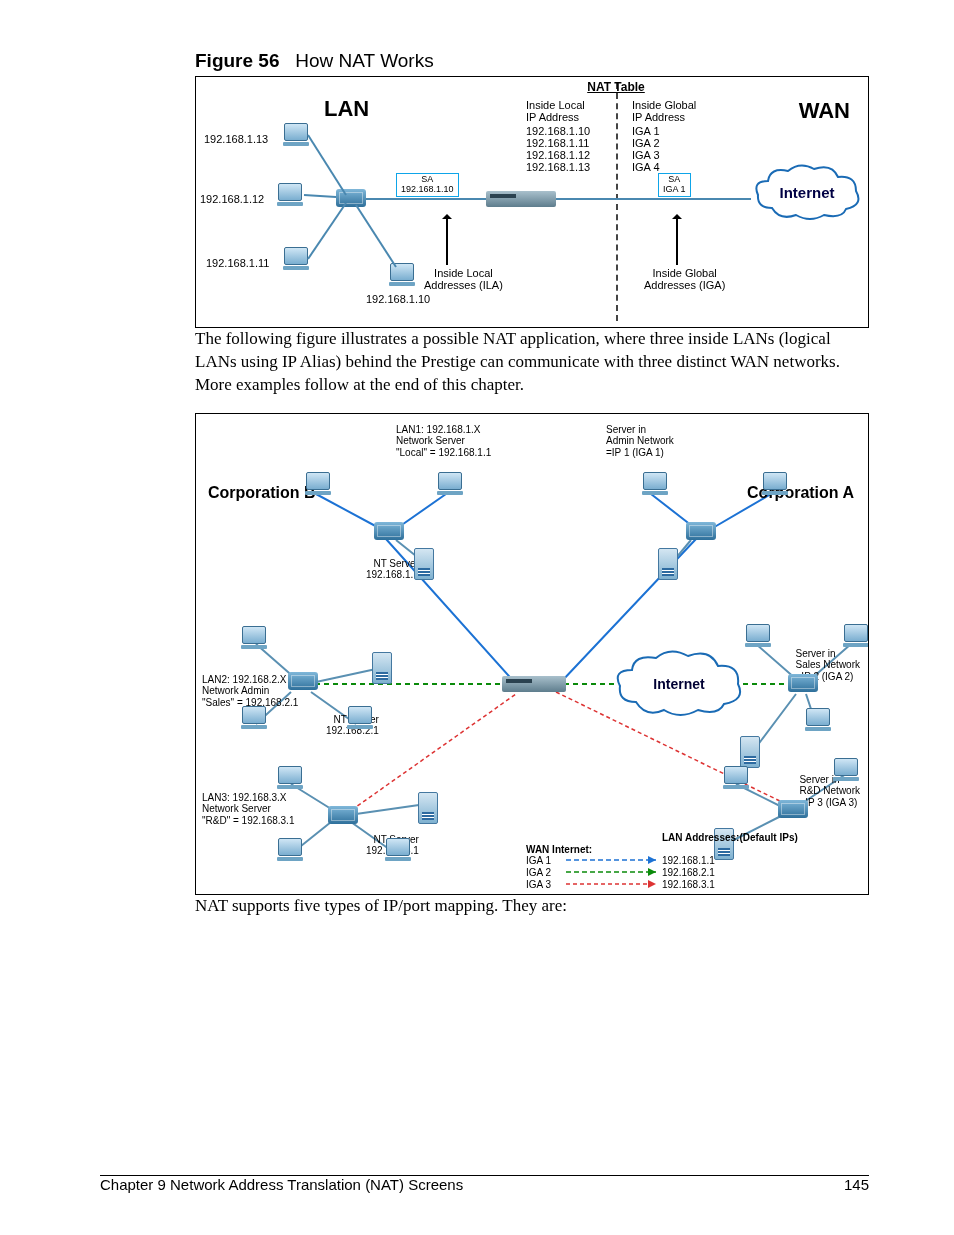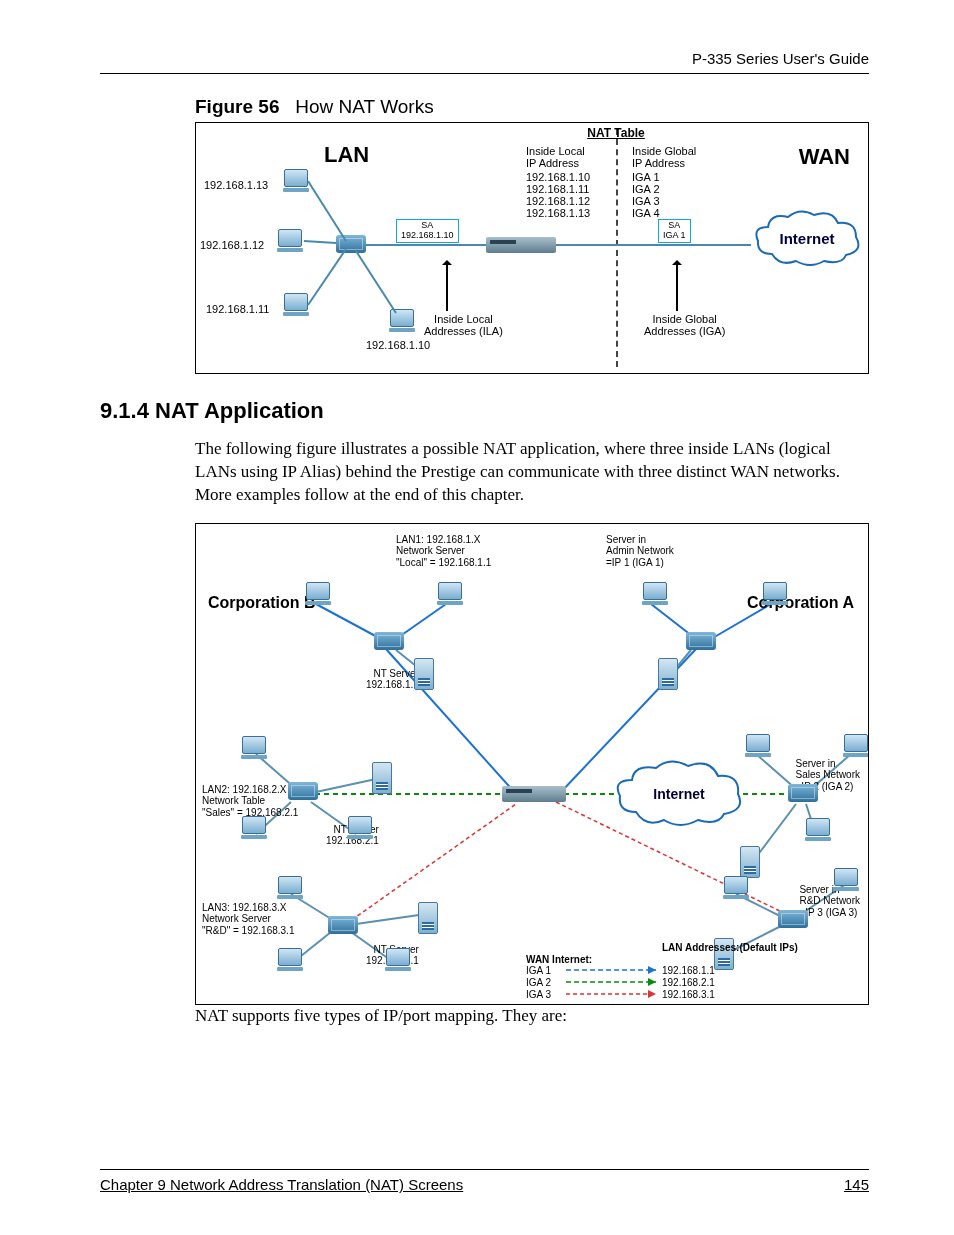--- a/index.html
+++ b/index.html
@@ -53,26 +53,24 @@
     font-size: 17px;
     margin: 0 0 16px 95px;
     line-height: 1.35;
   }
   .footer-region {
     position: absolute;
     left: 100px;
     right: 85px;
     bottom: 42px;
     border-top: 1.5px solid #000;
-    padding-top: 6px;
     font-family: Arial, Helvetica, sans-serif;
     font-size: 15px;
     display: flex;
     justify-content: space-between;
-    text-decoration: underline;
   }
 
   
   .f56-lbl { position:absolute; font-family: Arial, sans-serif; font-size:11px; text-align:center; line-height:1.1;}
   .f56-big { font-size:22px; font-weight:bold; }
   .f56-tablehdr { font-size:12px; font-weight:bold; text-decoration: underline; }
   .f56-col { font-size:11px; }
   .pc { position:absolute; width:28px; height:22px; }
   .pc .mon { width:22px; height:16px; background:linear-gradient(#cfe6f5,#7aaed0); border:1px solid #3a6e92; border-radius:2px; margin:0 auto;}
   .pc .base { width:26px; height:4px; background:#6ea4c4; margin:1px auto 0; border-radius:1px;}
@@ -99,23 +97,20 @@
   .greyline { stroke:#5a90b2; stroke-width:2; fill:none;}
   .arrow-g { stroke:#0a8a0a; stroke-width:1.5; fill:none; stroke-dasharray:5 3;}
   .arrow-r { stroke:#d33; stroke-width:1.5; fill:none; stroke-dasharray:4 3;}
   .arrow-b { stroke:#1c72d4; stroke-width:1.5; fill:none; stroke-dasharray:5 3;}
 </style>
 </head>
 <body>
 
 <div class="page">
 
-  <div class="header-region">
-    <div class="doc-header">P-335 Series User's Guide</div>
-  </div>
 
   <div class="fig-caption">
     <b>Figure 56</b>&nbsp;&nbsp;
     <span>How NAT Works</span>
   </div>
   <div class="figure-box fig56">
 
      <div class="f56-lbl f56-big" style="left:128px; top:20px;">LAN</div>
      <div class="f56-lbl f56-big" style="right:18px; top:22px;">WAN</div>
 
@@ -183,21 +178,20 @@
 Addresses (IGA)</div>
 
      <div class="cloud" style="right:6px; top:86px;">
        <svg viewBox="0 0 110 60">
           <path d="M20 45 Q5 45 6 32 Q0 18 16 18 Q18 4 36 8 Q48 -2 62 6 Q80 0 86 14 Q104 12 104 28 Q112 42 94 46 Q90 56 72 52 Q58 60 44 52 Q28 58 20 45 Z" fill="#fff" stroke="#1a6bb5" stroke-width="2"></path>
         </svg>
        <div class="f56-lbl" style="position:absolute; left:0; right:0; top:22px; font-size:15px; font-weight:bold; color:#004; text-align:center;">Internet</div>
      </div>
   </div>
 
-  <h2 class="section">9.1.4  NAT Application</h2>
   <p class="body">The following figure illustrates a possible NAT application, where three inside LANs (logical LANs using IP Alias) behind the Prestige can communicate with three distinct WAN networks. More examples follow at the end of this chapter.</p>
 
   <div class="figure-box fig57">
 
      <svg style="position:absolute;inset:0;width:100%;height:100%;">
 
         <path class="blueline" d="M120 80 L185 115 M250 80 L200 115 M190 125 L320 270"></path>
         <path class="greyline" d="M230 150 L200 126"></path>
 
         <path class="blueline" d="M455 80 L500 115 M575 80 L515 115 M500 125 L365 268"></path>
@@ -226,21 +220,21 @@
         <polygon points="460,470 452,466 452,474" fill="#d33"></polygon>
      </svg>
 
      <div class="f57-lbl f57-big" style="left:12px; top:70px;">Corporation B</div>
      <div class="f57-lbl f57-big" style="right:14px; top:70px;">Corporation A</div>
 
      <div class="f57-lbl" style="left:200px; top:10px; white-space:pre;">LAN1: 192.168.1.X
 Network Server
 "Local" = 192.168.1.1</div>
      <div class="f57-lbl" style="left:6px; top:260px; white-space:pre;">LAN2: 192.168.2.X
-Network Table
+Network Admin
 "Sales" = 192.168.2.1</div>
      <div class="f57-lbl" style="left:6px; top:378px; white-space:pre;">LAN3: 192.168.3.X
 Network Server
 "R&amp;D" = 192.168.3.1</div>
 
      <div class="f57-lbl" style="left:170px; top:144px; white-space:pre; text-align:right;">NT Server
 192.168.1.1</div>
      <div class="f57-lbl" style="left:130px; top:300px; white-space:pre; text-align:right;">NT Server
 192.168.2.1</div>
      <div class="f57-lbl" style="left:170px; top:420px; white-space:pre; text-align:right;">NT Server

